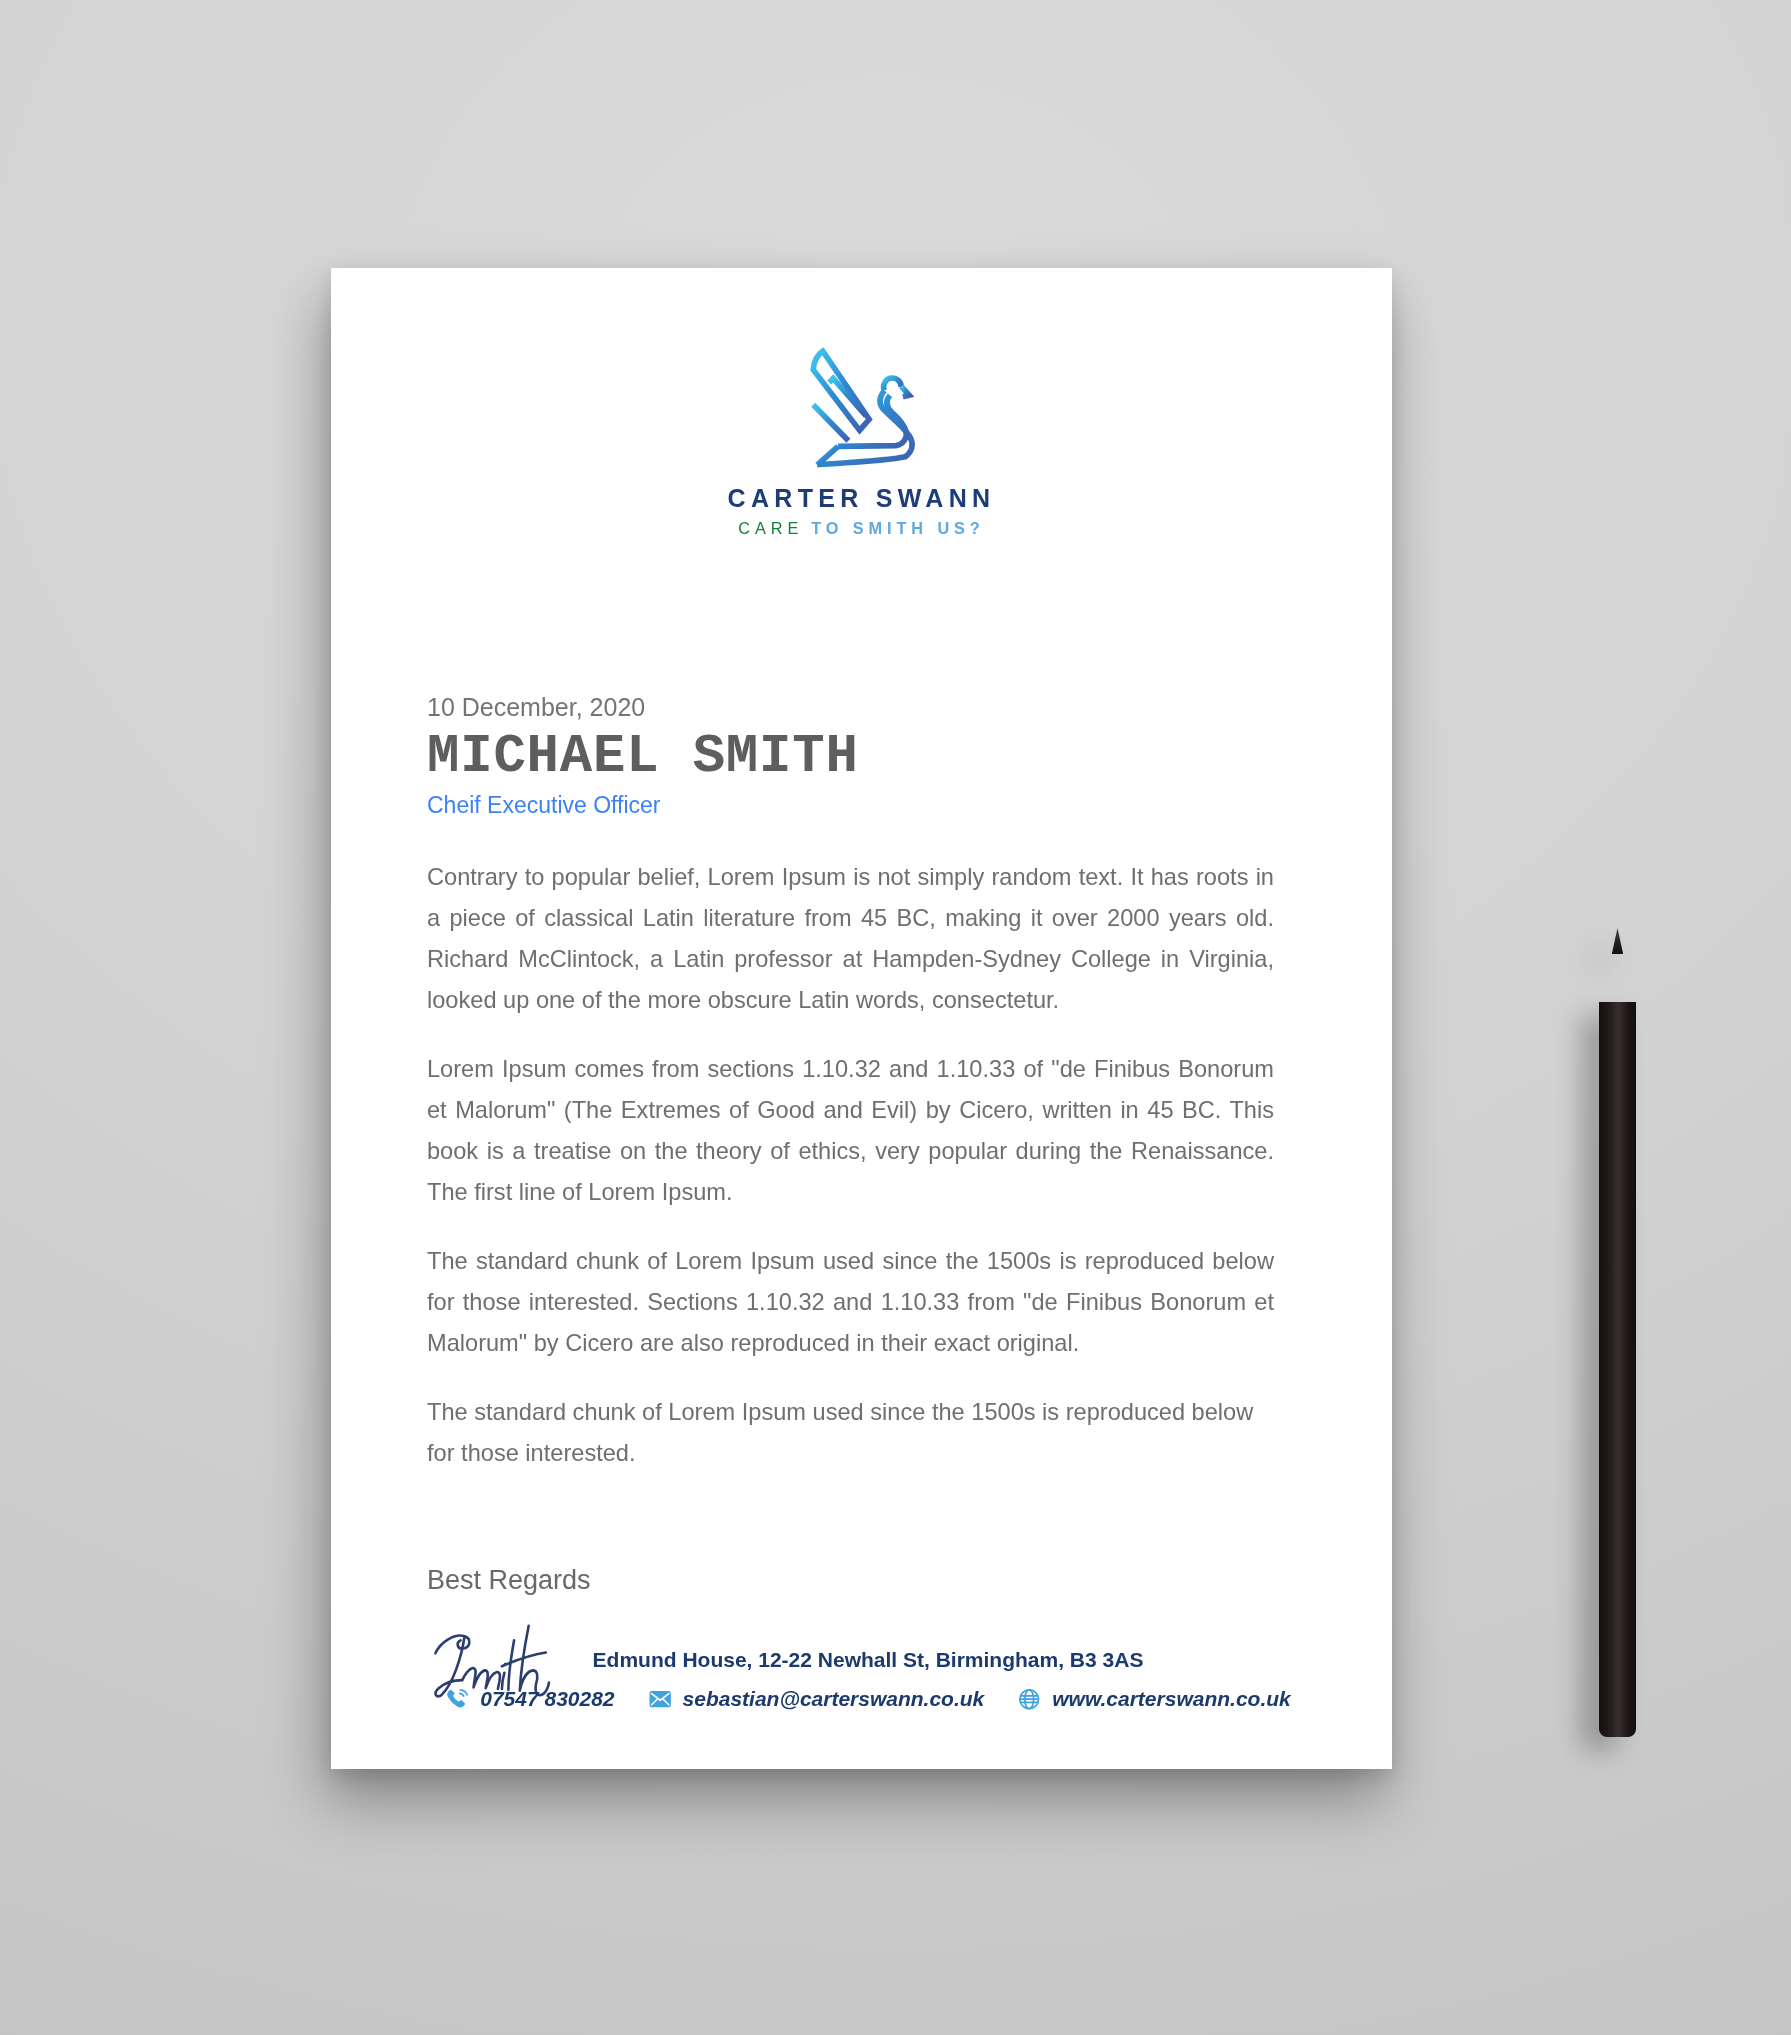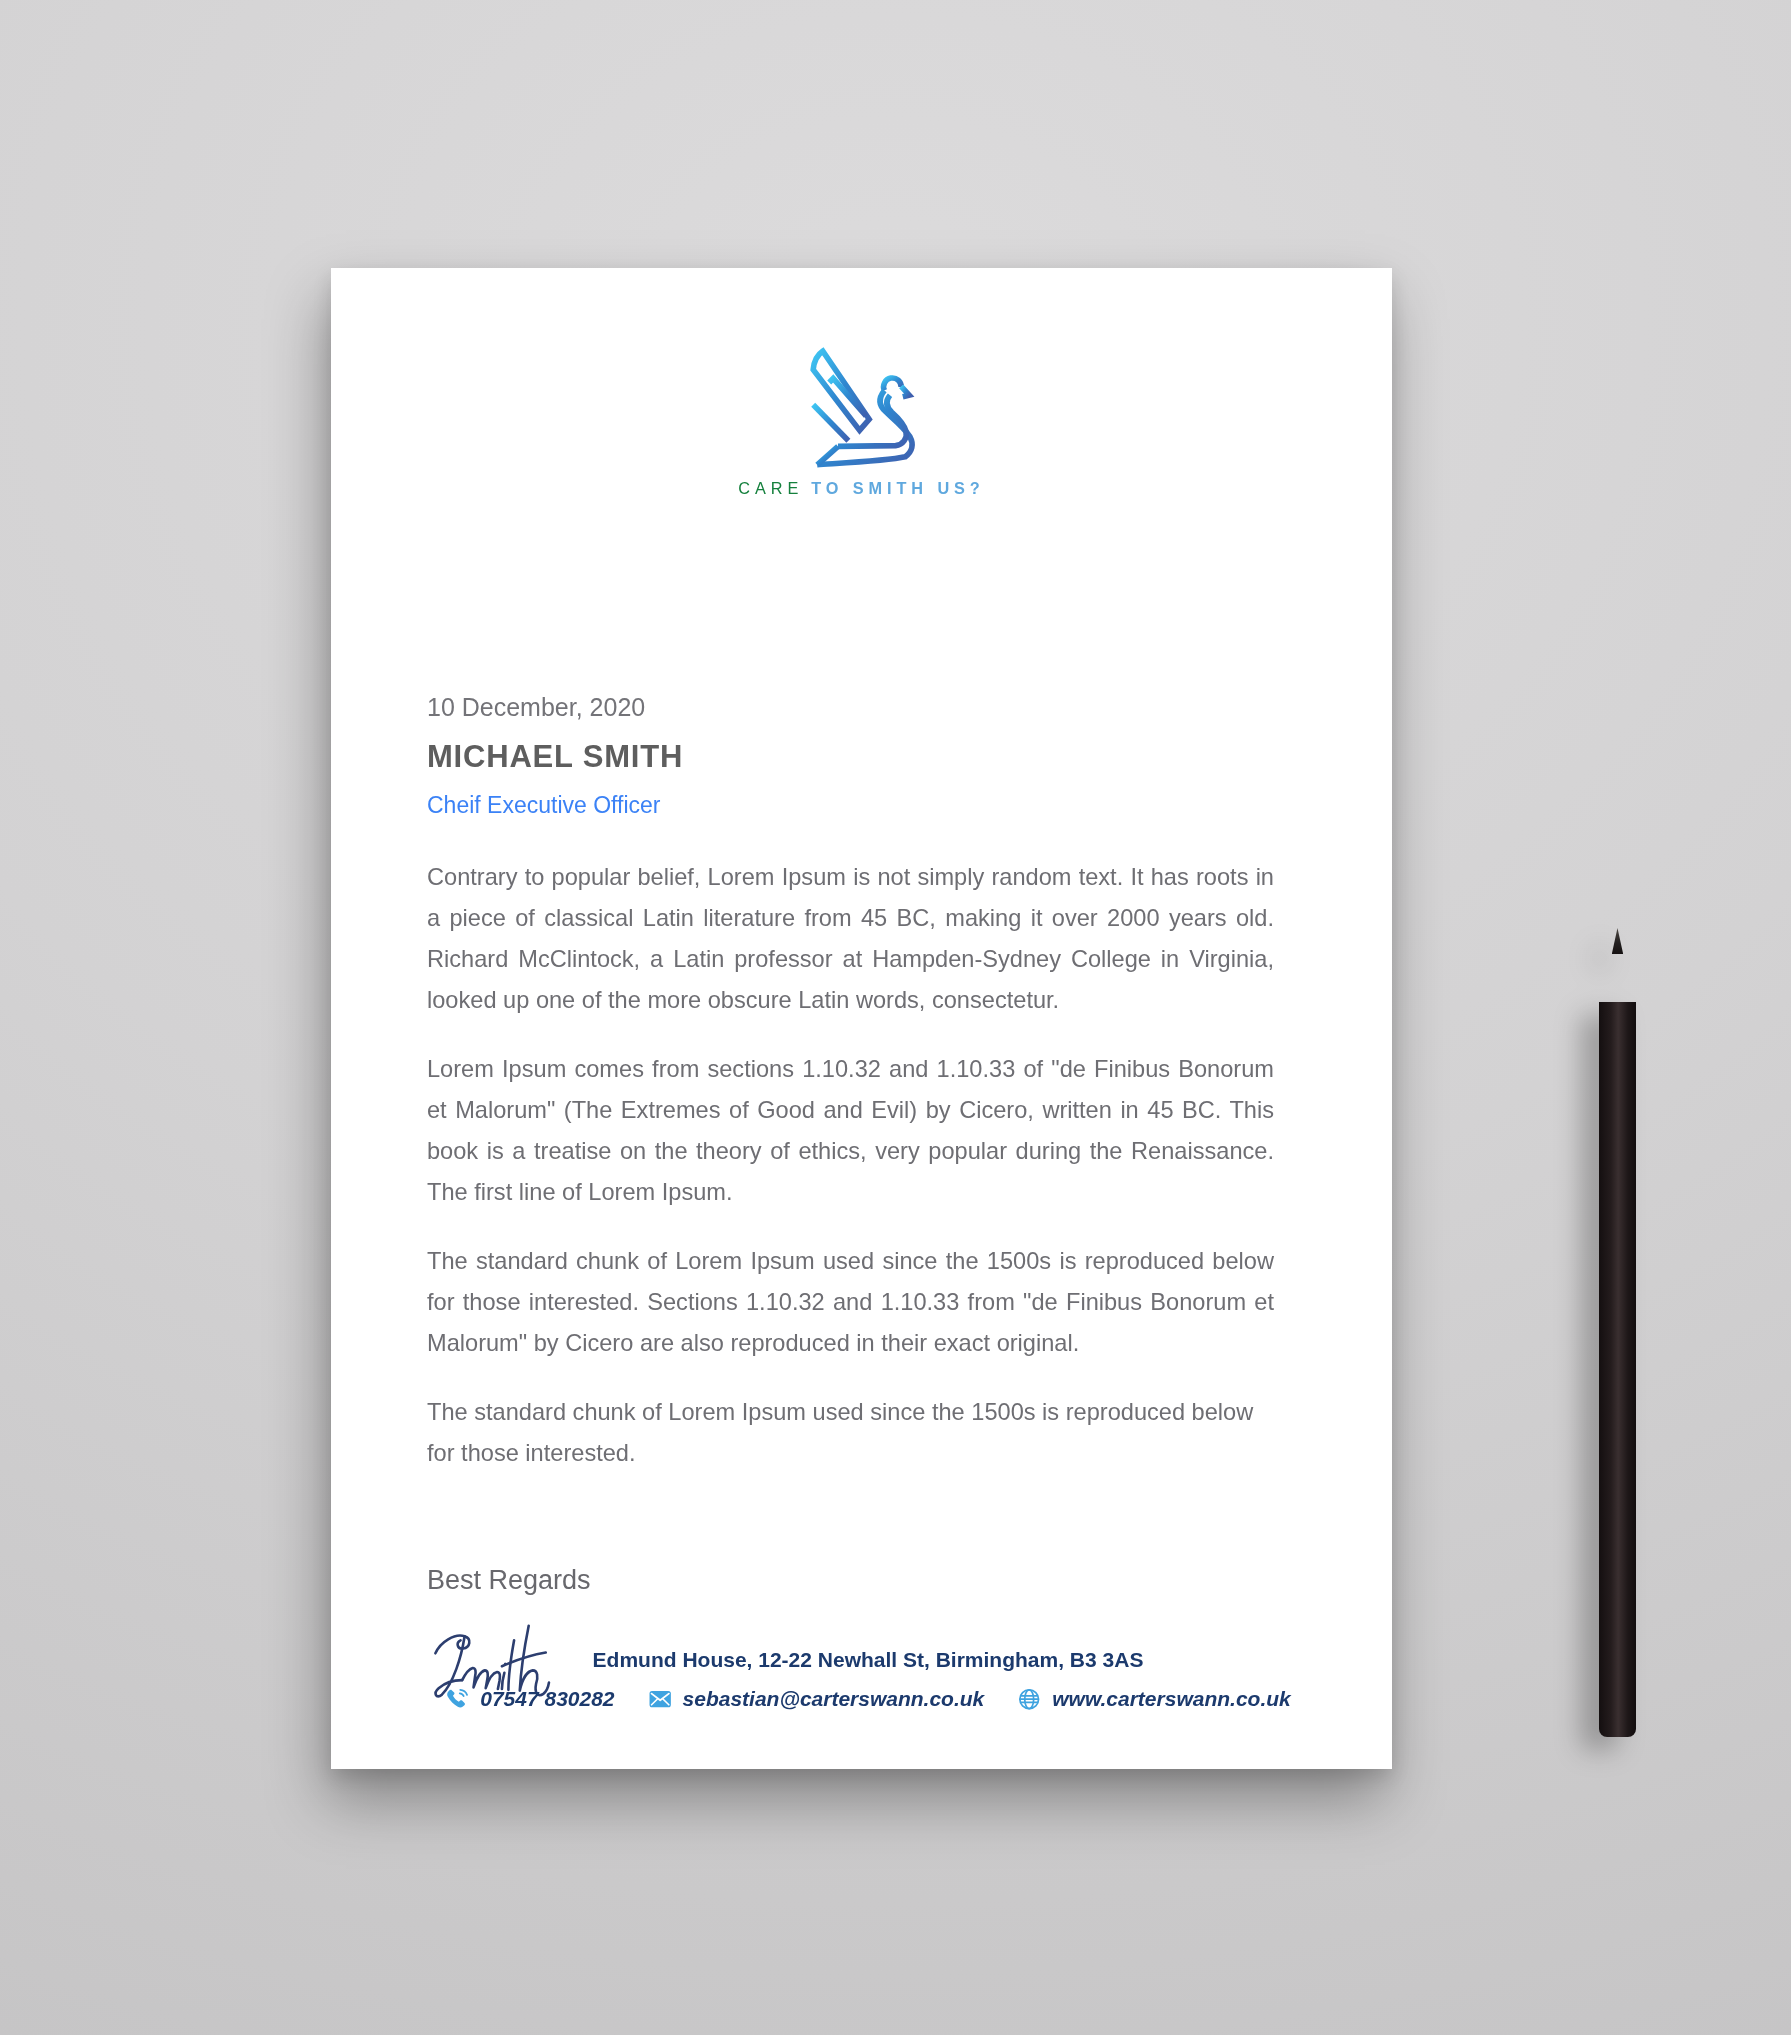--- a/index.html
+++ b/index.html
@@ -26,22 +26,22 @@
   }
   .brand-tagline{
     margin-top:5.7px;font-size:16.3px;font-weight:600;letter-spacing:4.9px;color:#5fa8de;
   }
   .brand-tagline .lead{color:#15803d;font-weight:400;margin-right:8.1px;}
 
   
   .letter-content{position:absolute;left:96px;width:847px;top:424px;}
   .date{font-size:25px;color:#737378;line-height:30px;}
   .recipient-name{
-    margin-top:11.4px;font-size:31px;font-weight:700;color:#5e5e5e;
-    letter-spacing:0.8px;line-height:47px;
+    margin-top:11.4px;font-size:54px;font-weight:700;color:#5e5e5e;
+    letter-spacing:0.8px;line-height:47px;font-family:Liberation Mono, monospace;
   }
   .recipient-title{margin-top:6.5px;font-size:23px;color:#3b82f6;line-height:36px;}
   .paragraphs{margin-top:34px;}
   .paragraphs p{
     margin:0 0 28px 0;font-size:23.6px;line-height:41px;color:#6e6e73;
     text-align:justify;
   }
   .paragraphs p.single{text-align:left;}
   .closing{margin-top:88px;font-size:27px;color:#68686d;line-height:36px;}
   .signature{margin-top:18px;}
@@ -98,20 +98,21 @@
           <path d="M 27 47 C 28 36 33 28 39 24 L 97 109 L 85 123 Z"></path>
           <path d="M 47 63 L 52 58 L 93 105"></path>
           <path d="M 27 91 L 71 136"></path>
           <path d="M 116 73 A 11 11 0 1 1 137 69"></path>
           <path d="M 137 68 L 147 79 L 139 81"></path>
           <path d="M 116 73 C 108 83 109 92 118 100 C 130 111 142 121 148 131 C 153 140 151 150 142 156 C 120 161 60 164 32 166"></path>
           <path d="M 123 79 C 117 86 118 93 125 100 C 134 108 141 116 143 124 C 145 133 139 141 130 142 L 58 143"></path>
           <path d="M 32 166 L 58 143"></path>
         </g>
       </svg>
+      <div class="brand-name">CARTER SWANN</div>
       <div class="brand-tagline">
         <span class="lead">CARE</span><span>TO SMITH US?</span>
       </div>
     </div>
 
     <div class="letter-content">
       <div class="date">10 December, 2020</div>
       <div class="recipient-name">MICHAEL SMITH</div>
       <div class="recipient-title">Cheif Executive Officer</div>
 

